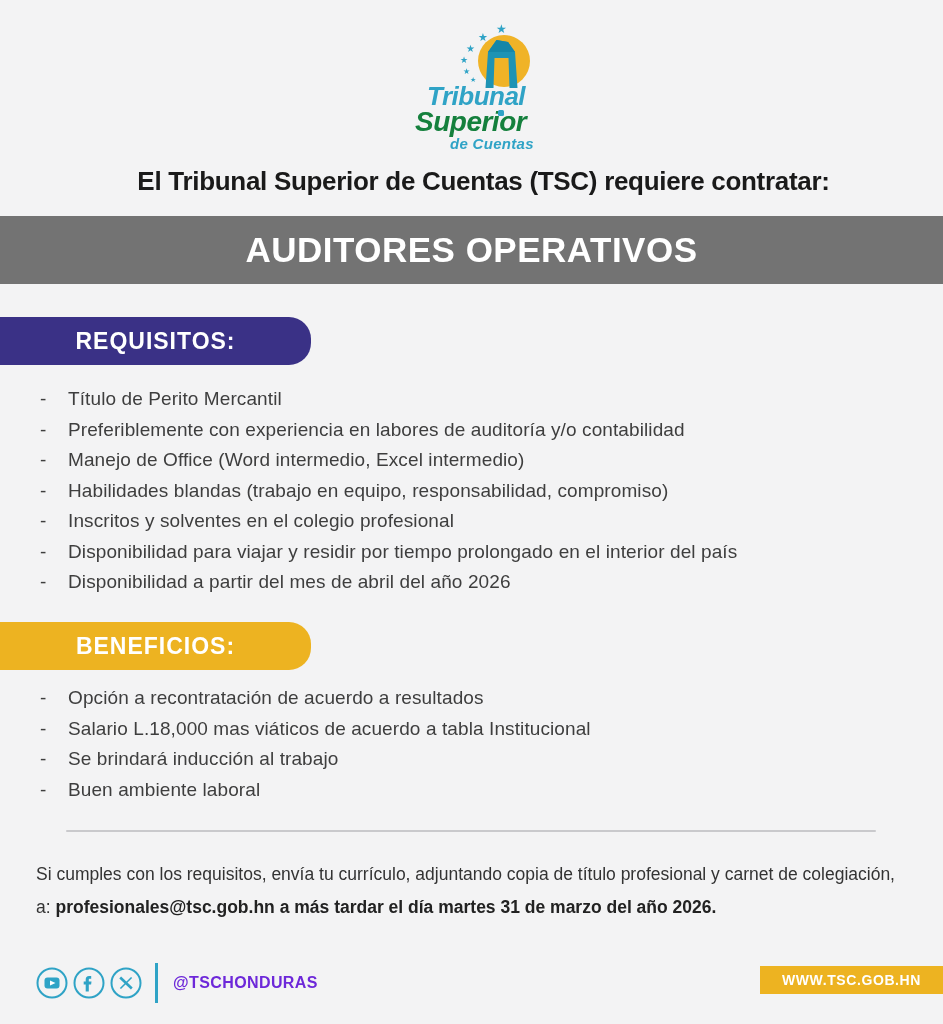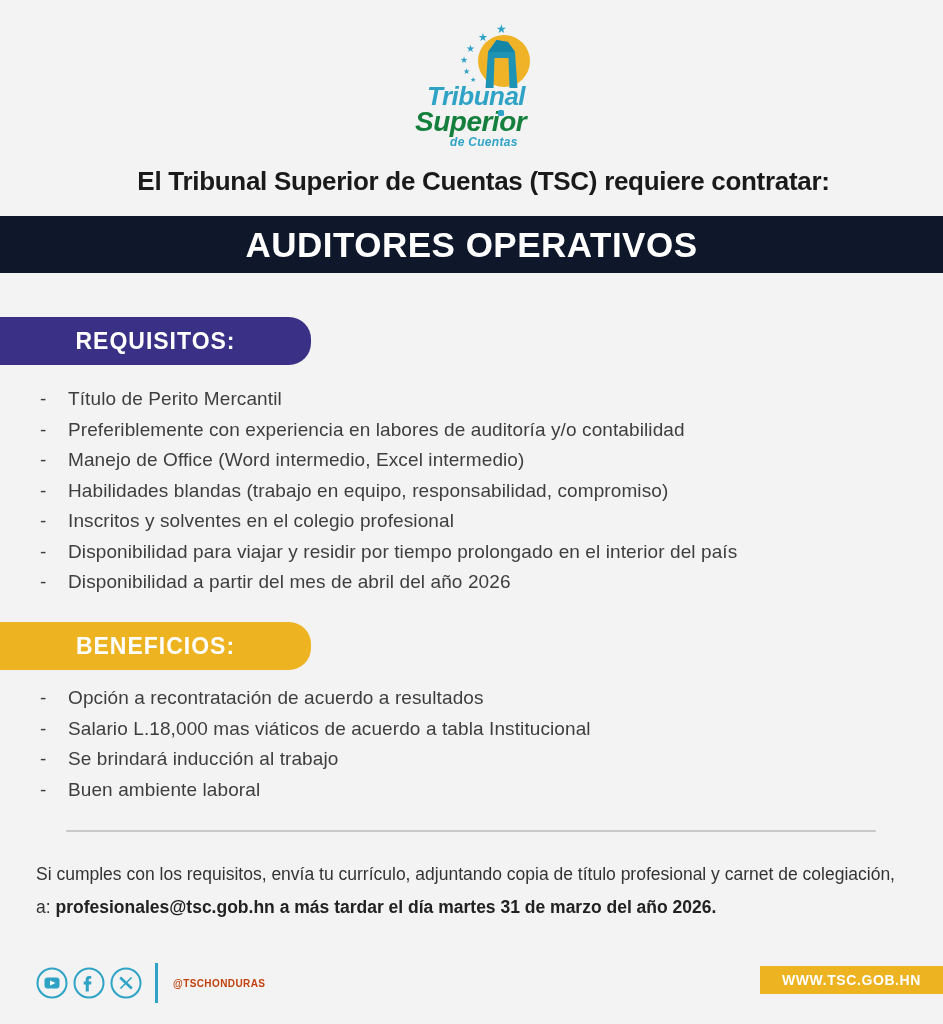--- a/index.html
+++ b/index.html
@@ -21,28 +21,28 @@
   .s3 { left:80px;  top:19px; font-size:10px; }
   .s4 { left:74px;  top:31px; font-size:9px;  }
   .s5 { left:77px;  top:43px; font-size:8px;  }
   .s6 { left:84px;  top:52px; font-size:7px;  }
   .logo-tribunal { position:absolute; left:41px; top:56px; font-size:26px; font-style:italic;
     font-weight:800; color:#2fa3c6; letter-spacing:-0.5px; }
   .logo-superior { position:absolute; left:29px; top:81px; font-size:28px; font-style:italic;
     font-weight:800; color:#15803d; letter-spacing:-0.5px; }
   .i-dot { position:absolute; left:83px; top:4px; width:6px; height:6px;
     background:#2fa3c6; border-radius:1.5px; }
-  .logo-decuentas { position:absolute; left:64px; top:110px; font-size:12px; font-style:italic;
+  .logo-decuentas { position:absolute; left:64px; top:110px; font-size:15px; font-style:italic;
     font-weight:700; color:#2fa3c6; letter-spacing:0.3px; }
 
   
   .headline { position:absolute; top:166px; left:0; width:100%; text-align:center;
     font-size:26px; font-weight:800; color:#1a1a1a; letter-spacing:-0.3px;padding-left:24px; }
-  .position-banner { position:absolute; top:216px; left:0; width:100%; height:57px;
-    background:#0f172a; display:flex; align-items:center; justify-content:center; }
+  .position-banner { position:absolute; top:216px; left:0; width:100%; height:68px;
+    background:#737373; display:flex; align-items:center; justify-content:center; }
   .position-banner span { color:#ffffff; font-size:35px; font-weight:800; letter-spacing:0.5px; }
 
   
   .badge { position:absolute; left:0; width:311px; height:48px;
     border-radius:0 22px 22px 0; display:flex; align-items:center; justify-content:center; }
   .badge span { color:#ffffff; font-size:23px; font-weight:800; letter-spacing:1px; }
   .badge-req { top:317px; background:#3a3186; }
   .badge-ben { top:622px; background:#edb321; }
 
   
@@ -58,21 +58,21 @@
     background:#c9c9cc; border-radius:1px; }
   .contact { position:absolute; top:858px; left:36px; right:36px;
     font-size:17.5px; line-height:33px; color:#333333; }
   .contact b { color:#222222; }
 
   
   .social-bar { position:absolute; top:963px; left:36px; height:40px;
     display:flex; align-items:center; gap:5px; }
   .social-icon { width:32px; height:32px; display:block; }
   .social-sep { width:3px; height:40px; background:#2fa3c6; margin:0 10px 0 8px; }
-  .social-handle { color:#c2410c; font-size:10px; font-weight:700; letter-spacing:0.4px; }
+  .social-handle { color:#6d28d9; font-size:16px; font-weight:700; letter-spacing:0.4px; }
   .website-bar { position:absolute; top:966px; left:760px; width:183px; height:28px;
     background:#edb321; display:flex; align-items:center; justify-content:center; }
   .website-bar span { color:#ffffff; font-size:14px; font-weight:700; letter-spacing:0.6px; }
 </style>
 </head>
 <body>
 
 <div class="page">
 
   <div class="logo">

